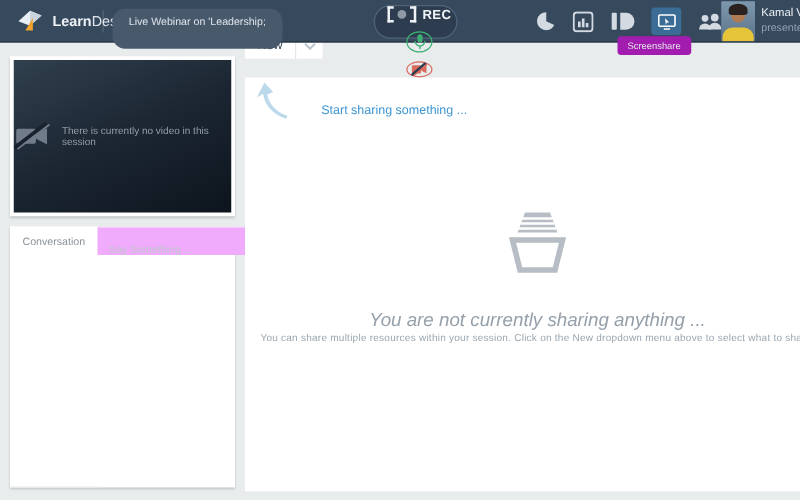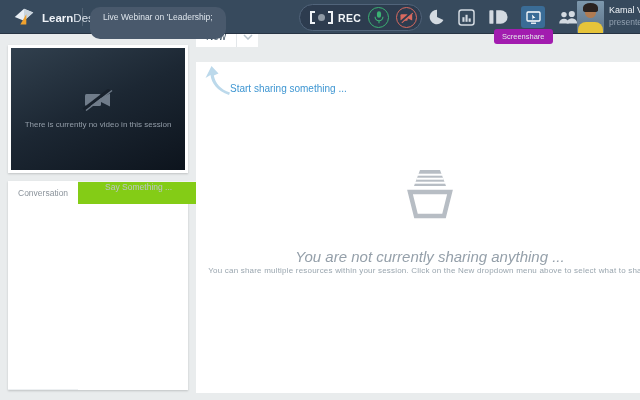--- a/index.html
+++ b/index.html
@@ -11,21 +11,21 @@
                 background:#374a5d; border-bottom:1px solid #273444; z-index:2; }
   .brand { position:absolute; left:12px; top:0; height:34px; display:flex; align-items:center; gap:6px; }
   .brand-bold { font-size:11.5px; font-weight:bold; color:#eef2f7;text-align:center; }
   .brand-light { font-size:11.5px; color:#dde4ec; }
   .brand-divider { position:absolute; left:82px; top:8px; width:1px; height:18px; background:rgba(255,255,255,.14); }
   .session-pill { position:absolute; left:90px; top:7px; height:32px; line-height:20px;
                   padding:0 13px; background:#49596c; border-radius:10px;
                   color:#dde4eb; font-size:8.5px; white-space:nowrap; }
   .controls-pill { position:absolute; left:299px; top:4px; height:27px;
                    border:1px solid #51647a; background:#2d3c4f; border-radius:14px;
-                   display:flex; align-items:center; padding:0 4px 0 10px; gap:7px; }
+                   display:flex; align-items:center; padding:0 4px 0 10px; gap:7px;flex-direction:column; }
   .rec-wrap { display:flex; align-items:center; gap:2px; }
   .bracket-l { width:5px; height:13px; border:2px solid #eef2f6; border-right:none; }
   .bracket-r { width:5px; height:13px; border:2px solid #eef2f6; border-left:none; }
   .rec-dot { width:7px; height:7px; border-radius:50%; background:#8f9aa5; margin:0 1px; }
   .rec-text { color:#f2f5f8; font-weight:bold; font-size:10.5px; margin-left:3px; letter-spacing:.3px; }
   .circle-btn { width:21px; height:21px; border-radius:50%; display:flex;
                 align-items:center; justify-content:center; background:transparent; }
   .mic-btn { border:1px solid #3bb273; }
   .cam-btn { border:1px solid #d96a5f; }
   .icon-row { position:absolute; left:429px; top:0; height:34px; display:flex; align-items:center; gap:13px; }
@@ -45,40 +45,40 @@
   .user-name { font-size:9px; color:#f0f4f8; line-height:1.3; white-space:nowrap; }
   .user-role { font-size:8.5px; color:#91a0b0; line-height:1.3; }
   .tooltip { position:absolute; left:494px; top:29px; background:#a21caf; color:#e3e7ea;
              font-size:7.5px; padding:3px 8px; border-radius:3px; z-index:6; }
 
   
   .video-card { position:absolute; left:8px; top:45px; width:180px; height:128px;
                 background:#fff; padding:3px; box-shadow:0 1px 2px rgba(0,0,0,.18); }
   .video-area { width:100%; height:100%;
                 background:linear-gradient(155deg,#31404e 0%,#1c2733 48%,#0d141d 100%);
-                display:flex; flex-direction:column; align-items:center; justify-content:center; gap:9px; }
+                display:flex; flex-direction:row; align-items:center; justify-content:center; gap:9px; }
   .video-msg { color:#939da8; font-size:8px; }
   .chat-card { position:absolute; left:8px; top:181px; width:180px; height:209px; background:#fff;
                box-shadow:0 1px 2px rgba(0,0,0,.18); display:flex; }
   .chat-header { padding:7px 10px 6px; font-size:8.5px; color:#8b939b; border-bottom:1px solid #edf0f2; }
   .chat-body { flex:1; }
-  .chat-footer { height:23px; display:flex; align-items:flex-start; padding:0 27px;
-                 border-top:1px solid #f0f2f4; background:#84cc16; gap:6px; }
+  .chat-footer { height:23px; display:flex; align-items:flex-end; padding:0 9px;
+                 border-top:1px solid #f0f2f4; background:#f0abfc; gap:6px; }
   .chat-input { flex:1; border:none; outline:none; font-size:8.5px; color:#555; background:transparent; }
   .chat-input::placeholder { color:#bec5cb; }
   .send-check { display:flex; align-items:center; cursor:pointer; }
 
   
   .tab { position:absolute; left:196px; top:26px; height:21px; background:#fff; z-index:1;
          display:flex; align-items:stretch; border-radius:2px 2px 0 0; }
   .tab-label { padding:0 10px; display:flex; align-items:center; font-size:10px; color:#2f4456; }
   .tab-caret { width:22px; display:flex; align-items:center; justify-content:center; border-left:1px solid #e3e7ea; }
   .main-panel { position:absolute; left:196px; top:62px; width:468px; height:331px; background:#fff; }
   .hint-arrow { position:absolute; left:7px; top:3px; }
-  .hint-text { position:absolute; left:34px; top:21px; color:#3e96d2; font-size:10px; }
+  .hint-text { position:absolute; left:61px; top:21px; color:#3e96d2; font-size:10px; }
   .empty { position:absolute; left:0; right:0; top:104px; display:flex; flex-direction:column;
            align-items:center; text-align:center; }
   .empty-icon { margin-bottom:28px; }
   .empty-title { font-size:15px; color:#95a0aa; margin-bottom:1px;font-style:italic; }
   .empty-sub { font-size:8px; color:#9aa6af; letter-spacing:.2px; }
 </style>
 </head>
 <body>
 
 <div class="app-header">

